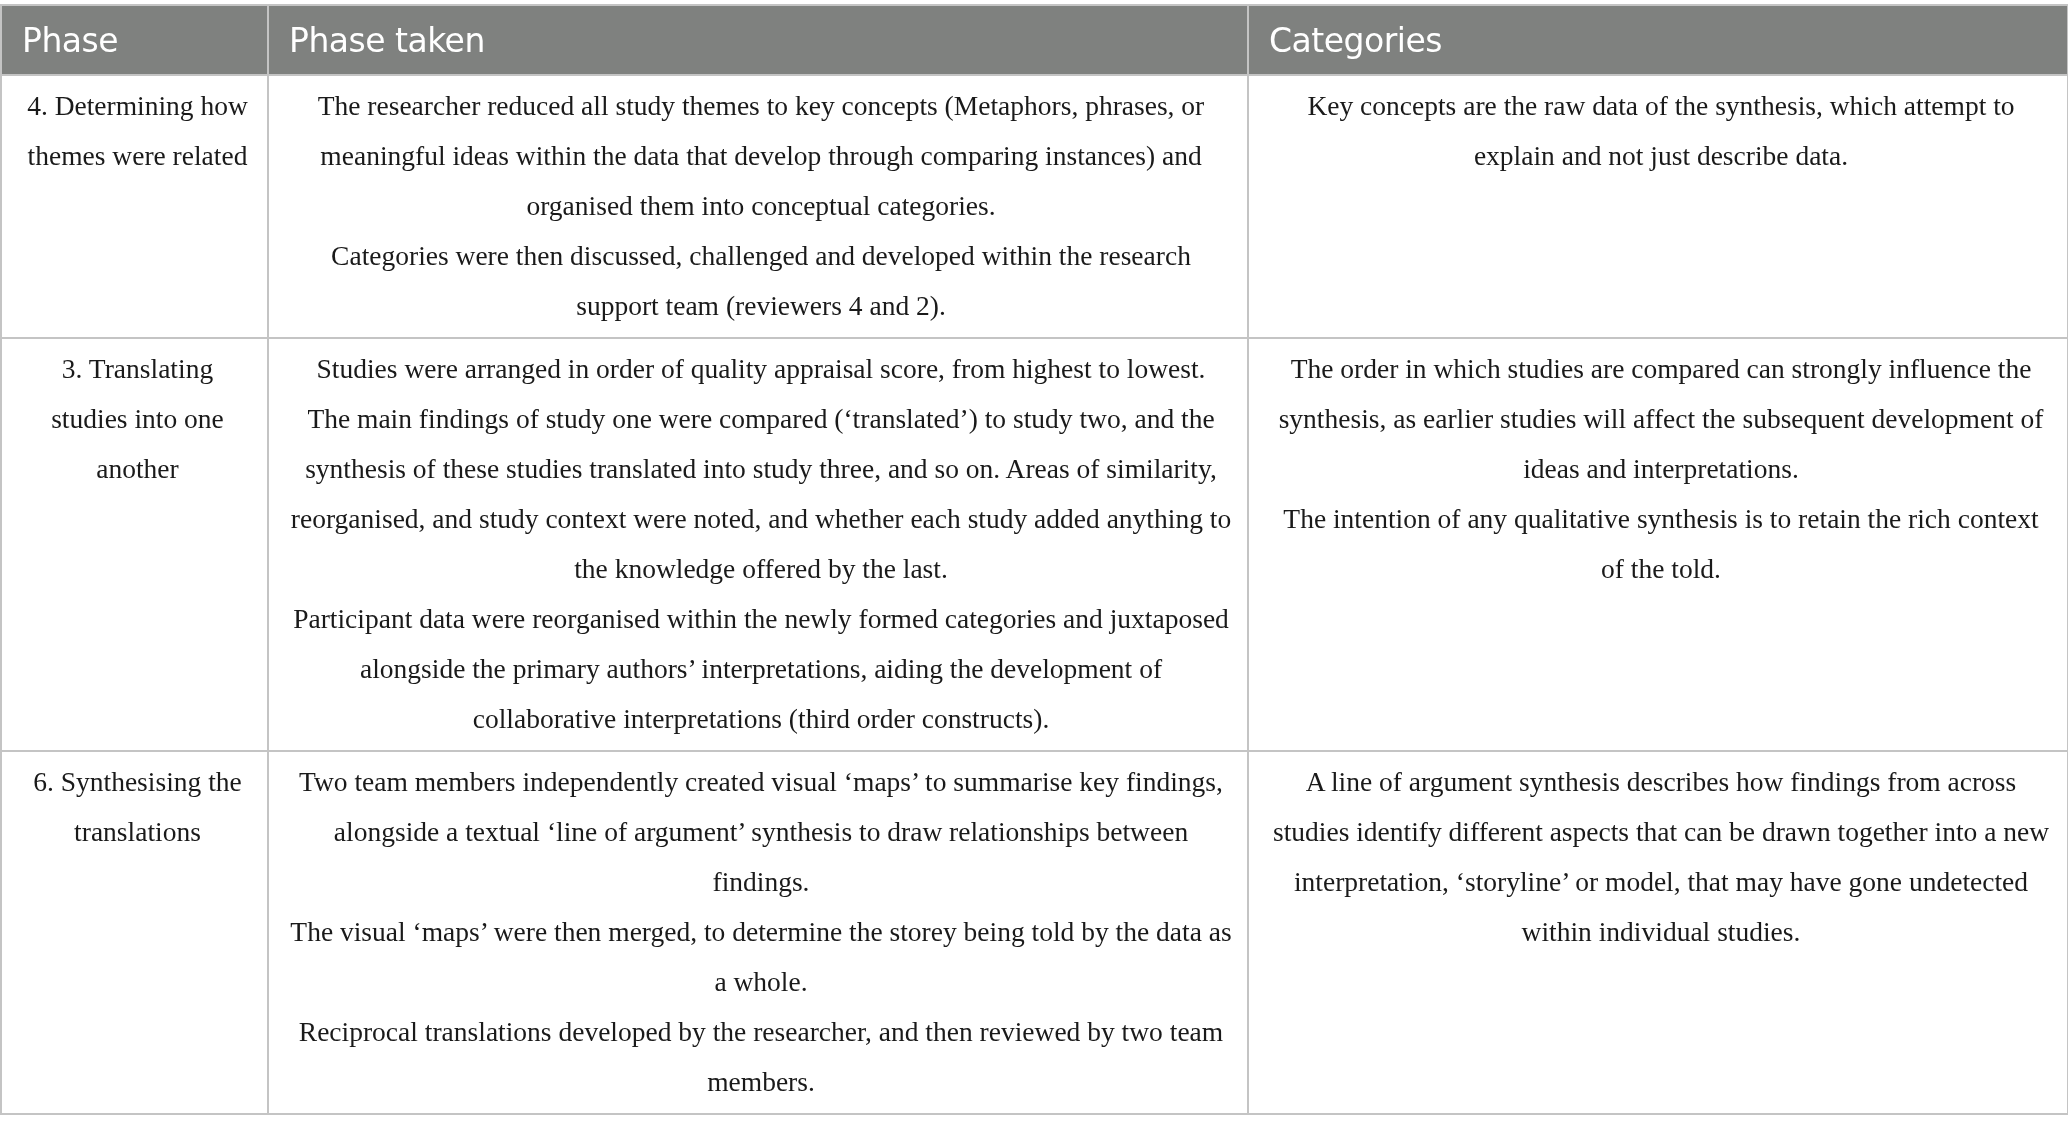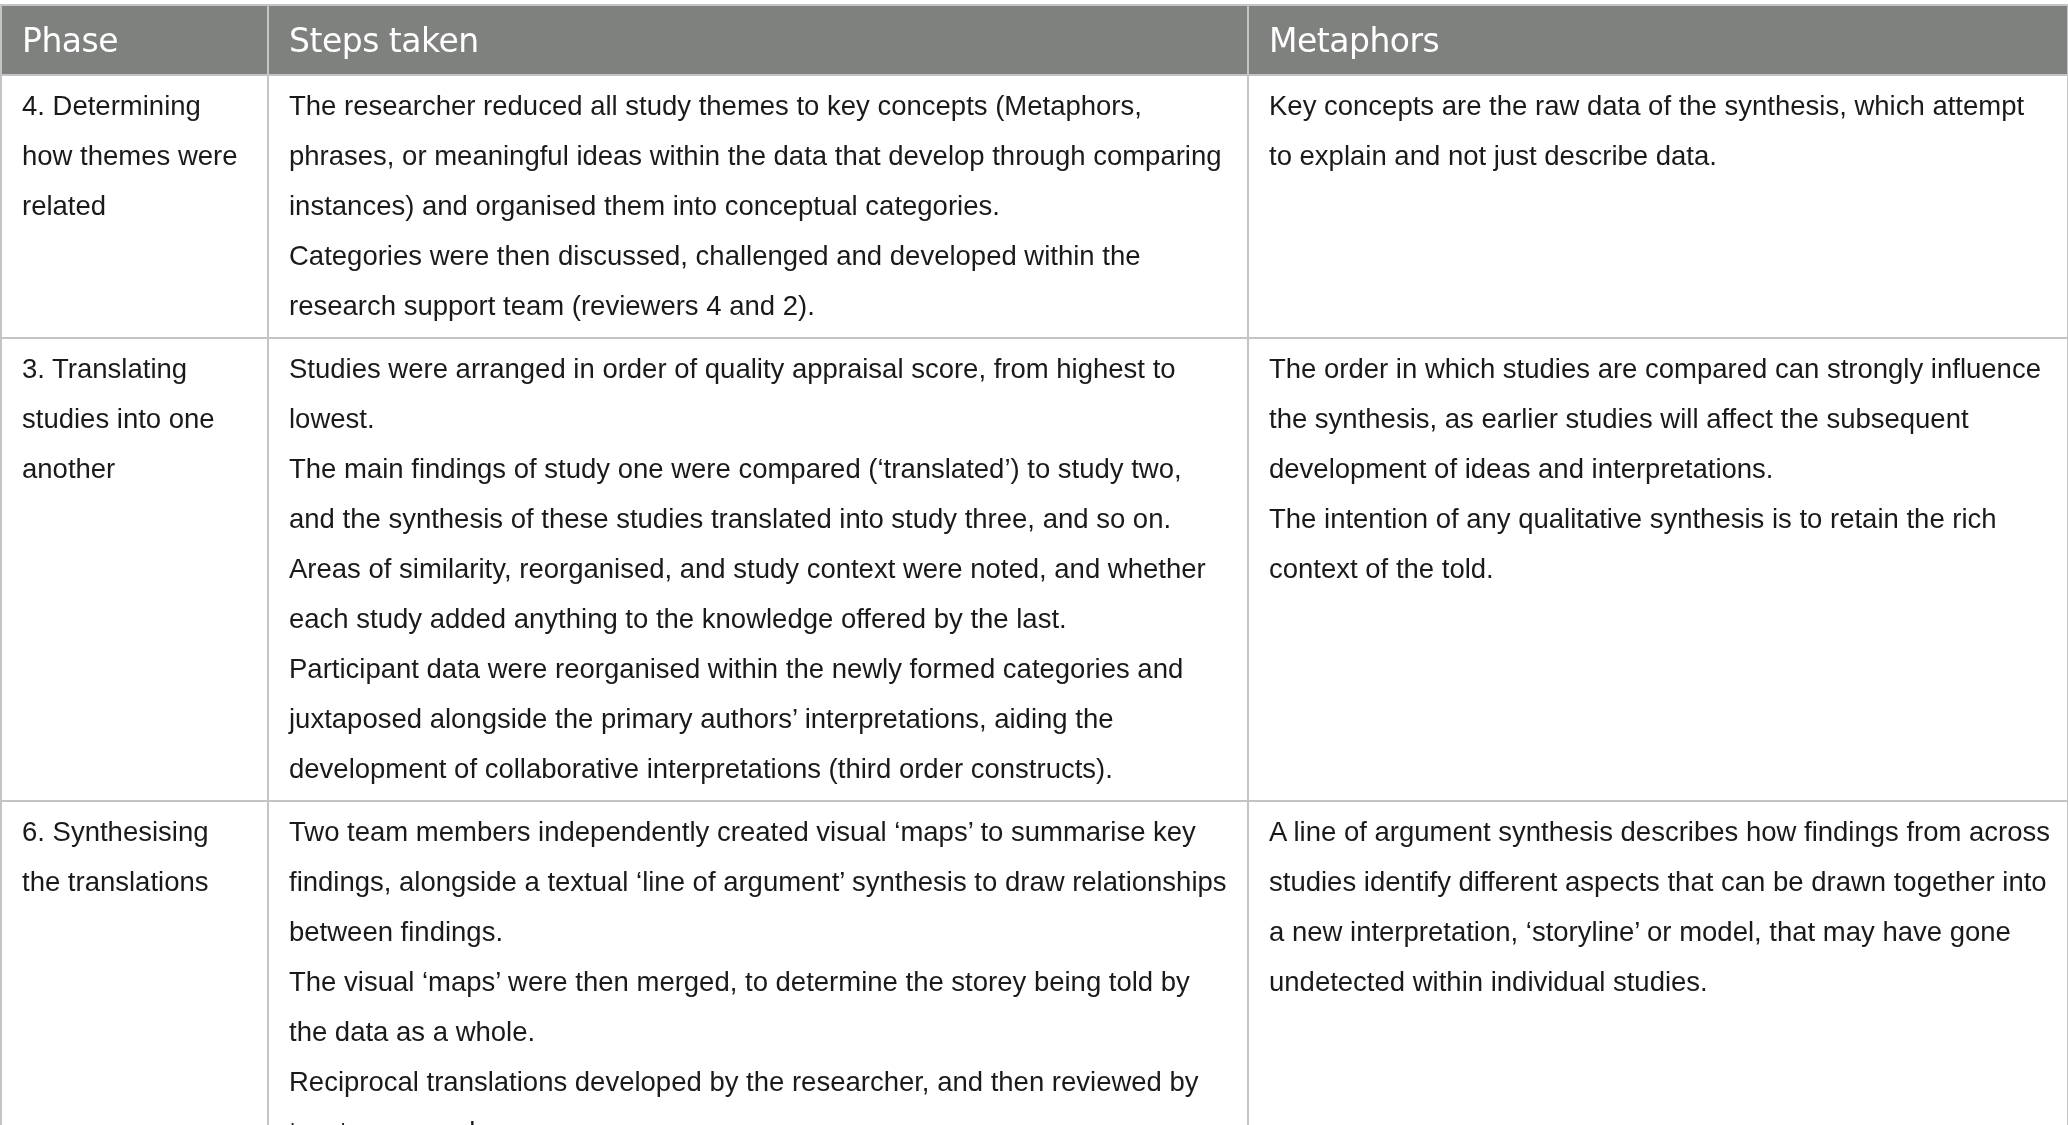--- a/index.html
+++ b/index.html
@@ -37,46 +37,47 @@
     color: #ffffff;
     font-family: "DejaVu Sans", sans-serif;
     font-weight: normal;
     font-size: 33px;
     height: 68px;
     padding: 0 0 0 20px;
     vertical-align: middle;
     letter-spacing: -0.5px;
   }
   td {
-    font-family: Liberation Sans, sans-serif;
+    font-family: Liberation Serif, serif;
     font-size: 27.5px;
     line-height: 50px;
     color: #1a1a1a;
     padding: 5px 14px 6px 20px;
+    text-align: center;
   }
   tr.r4 td { height: 250px; }
   tr.r5 td { height: 400px; }
   tr.r6 td { height: 350px; margin-left: 13px; }
   .para { display: block; }
 </style>
 </head>
 <body>
 
 <div class="table-wrap">
   <table>
     <colgroup>
       <col class="c1">
         <col class="c2">
         <col class="c3">
     </colgroup>
     <thead>
       <tr>
         <th>Phase</th>
-        <th>Steps taken</th>
-        <th>Metaphors</th>
+        <th>Phase taken</th>
+        <th>Categories</th>
       </tr>
     </thead>
     <tbody>
       <tr class="r4">
         <td>4. Determining how themes were related</td>
         <td>
           <span class="para">The researcher reduced all study themes to key concepts (Metaphors, phrases, or meaningful ideas within the data that develop through comparing instances) and organised them into conceptual categories.</span>
           <span class="para">Categories were then discussed, challenged and developed within the research support team (reviewers 4 and 2).</span>
         </td>
         <td>

